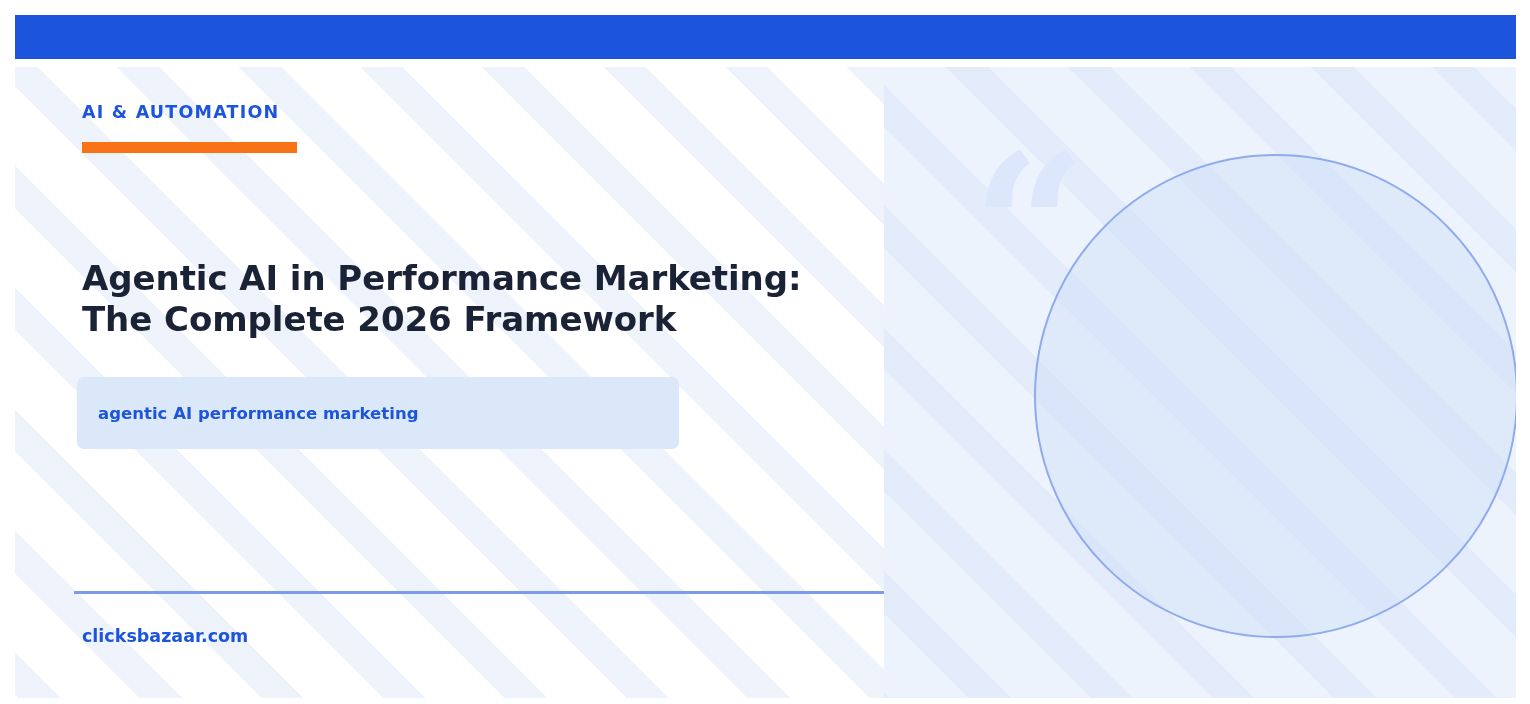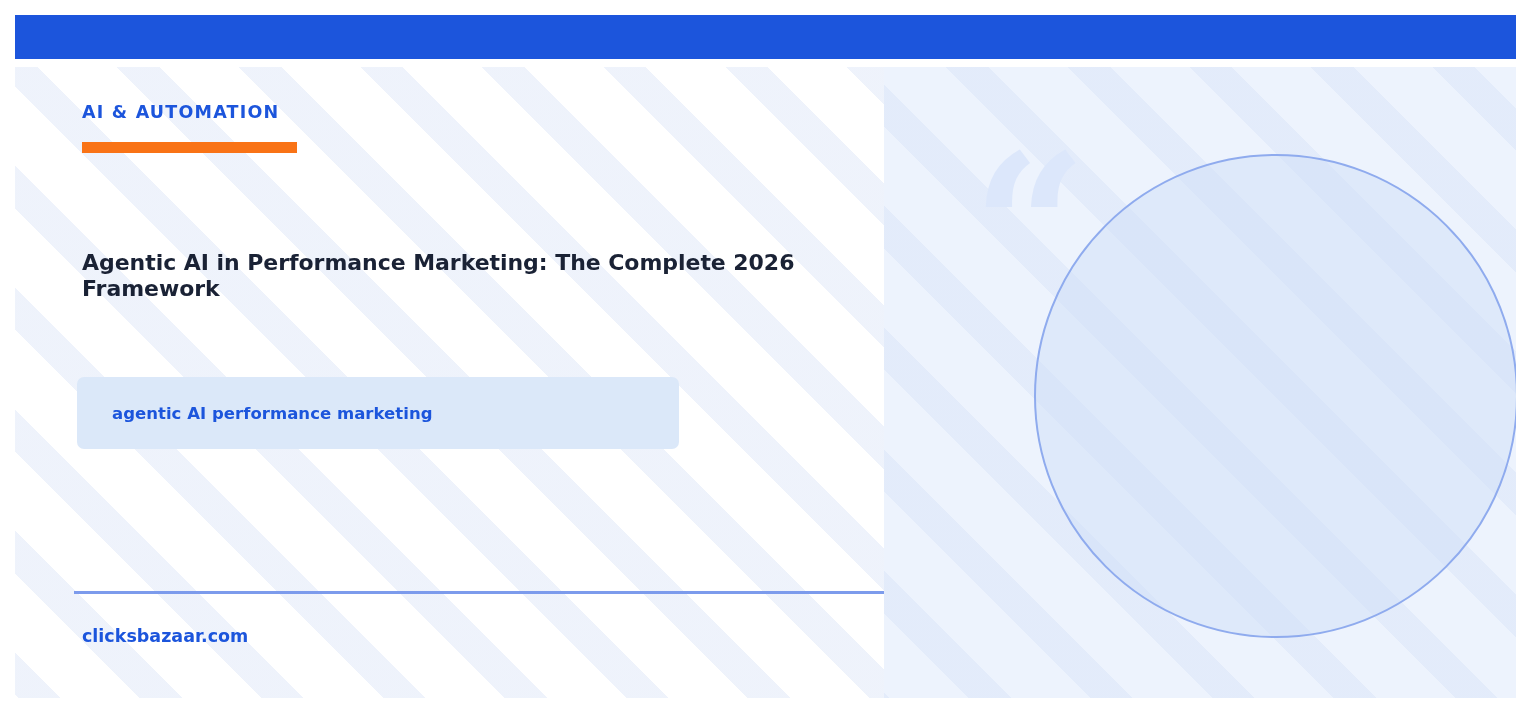--- a/index.html
+++ b/index.html
@@ -90,40 +90,40 @@
     height: 11px;
     background: #f97316;
   }
 
   
   .headline {
     position: absolute;
     left: 67px;
     top: 168px;
     width: 740px;
-    font-size: 22px;
+    font-size: 34px;
     font-weight: bold;
     line-height: 1.2;
     color: #1a2235;
     letter-spacing: -0.002em;
   }
 
   
   .keyword-box {
     position: absolute;
     left: 62px;
     top: 310px;
     width: 602px;
     height: 72px;
     background: #dbe8f9;
     border-radius: 7px;
     box-sizing: border-box;
     display: flex;
     align-items: center;
-    padding-left: 35px;
+    padding-left: 21px;
   }
   .keyword-text {
     font-size: 16.5px;
     font-weight: bold;
     color: #1c55dc;
     letter-spacing: 0.002em;
   }
 
   
   .footer-rule {

